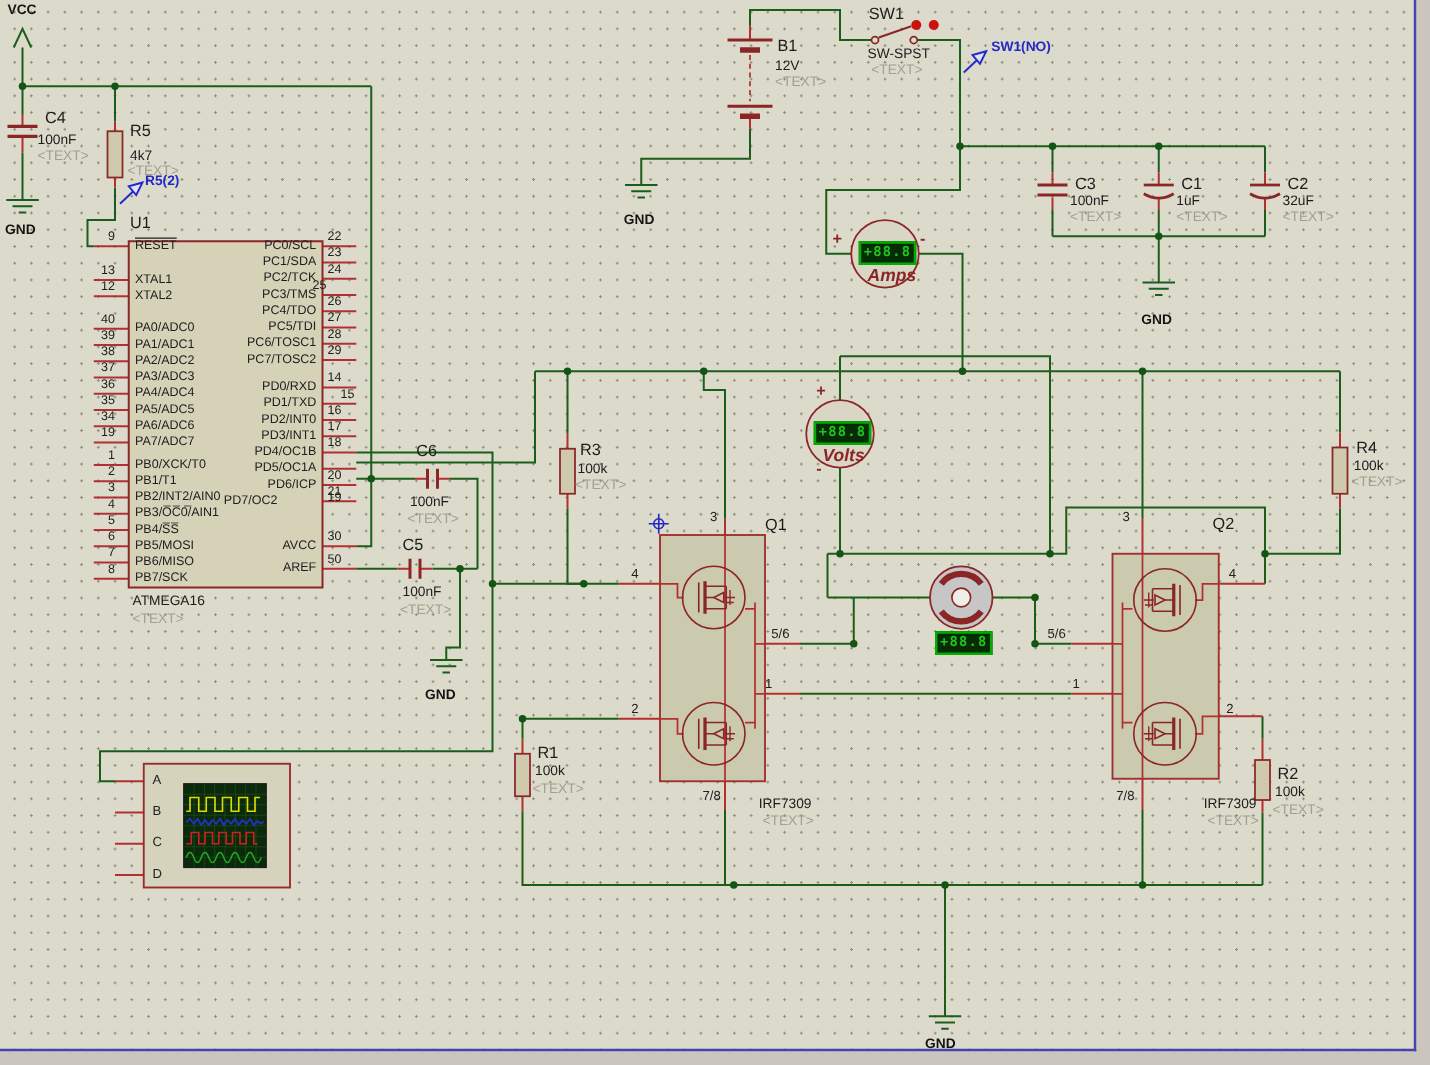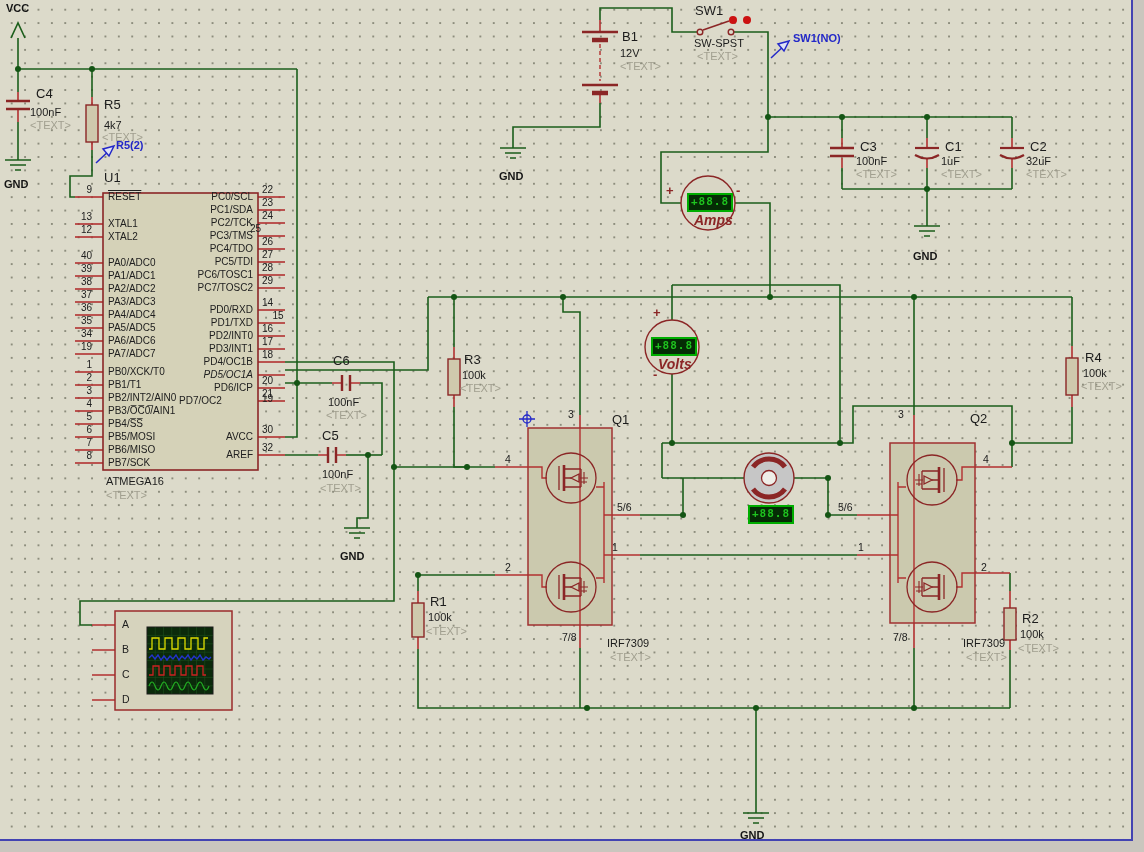--- a/index.html
+++ b/index.html
@@ -450,28 +450,28 @@
       <div class="abs pin-name" style="top: 304px; left: 148px; width: 105px; text-align: right;">PD0/RXD</div>
       <div class="abs pin-num" style="top: 310px; left: 266px; width: 24px; text-align: center;">15</div>
       <div class="abs pin-name" style="top: 317px; left: 148px; width: 105px; text-align: right;">PD1/TXD</div>
       <div class="abs pin-num" style="top: 323px; left: 262px; width: 24px; text-align: left;">16</div>
       <div class="abs pin-name" style="top: 330px; left: 148px; width: 105px; text-align: right;">PD2/INT0</div>
       <div class="abs pin-num" style="top: 336px; left: 262px; width: 24px; text-align: left;">17</div>
       <div class="abs pin-name" style="top: 343px; left: 148px; width: 105px; text-align: right;">PD3/INT1</div>
       <div class="abs pin-num" style="top: 349px; left: 262px; width: 24px; text-align: left;">18</div>
       <div class="abs pin-name" style="top: 356px; left: 148px; width: 105px; text-align: right;">PD4/OC1B</div>
       <div class="abs pin-num" style="top: 362px; left: 262px; width: 24px; text-align: left; margin-top: 31px;">19</div>
-      <div class="abs pin-name" style="top: 369px; left: 148px; width: 105px; text-align: right; font-style: italic;">PD5/OC1A</div>
+      <div class="abs pin-name" style="top: 369px; left: 148px; width: 105px; text-align: right;">PD5/OC1A</div>
       <div class="abs pin-num" style="top: 375px; left: 262px; width: 24px; text-align: left;">20</div>
       <div class="abs pin-name" style="top: 382px; left: 148px; width: 105px; text-align: right;">PD6/ICP</div>
       <div class="abs pin-num" style="top: 388px; left: 262px; width: 24px; text-align: left;">21</div>
       <div class="abs pin-name" style="top: 395px; left: 148px; width: 105px; text-align: center;">PD7/OC2</div>
       <div class="abs pin-num" style="top: 424px; left: 262px; width: 24px; text-align: left;">30</div>
       <div class="abs pin-name" style="top: 431px; left: 148px; width: 105px; text-align: right;">AVCC</div>
-      <div class="abs pin-num" style="top: 442px; left: 262px; width: 24px; text-align: left;">32</div>
+      <div class="abs pin-num" style="top: 442px; left: 262px; width: 24px; text-align: left;">50</div>
       <div class="abs pin-name" style="top: 449px; left: 148px; width: 105px; text-align: right;">AREF</div>
     </div>
   <div id="scope-labels">
       <div class="abs qpin" style="left: 122px; top: 618px;">A</div>
       <div class="abs qpin" style="left: 122px; top: 643px;">B</div>
       <div class="abs qpin" style="left: 122px; top: 668px;">C</div>
       <div class="abs qpin" style="left: 122px; top: 693px;">D</div>
     </div>
 
 </div>

